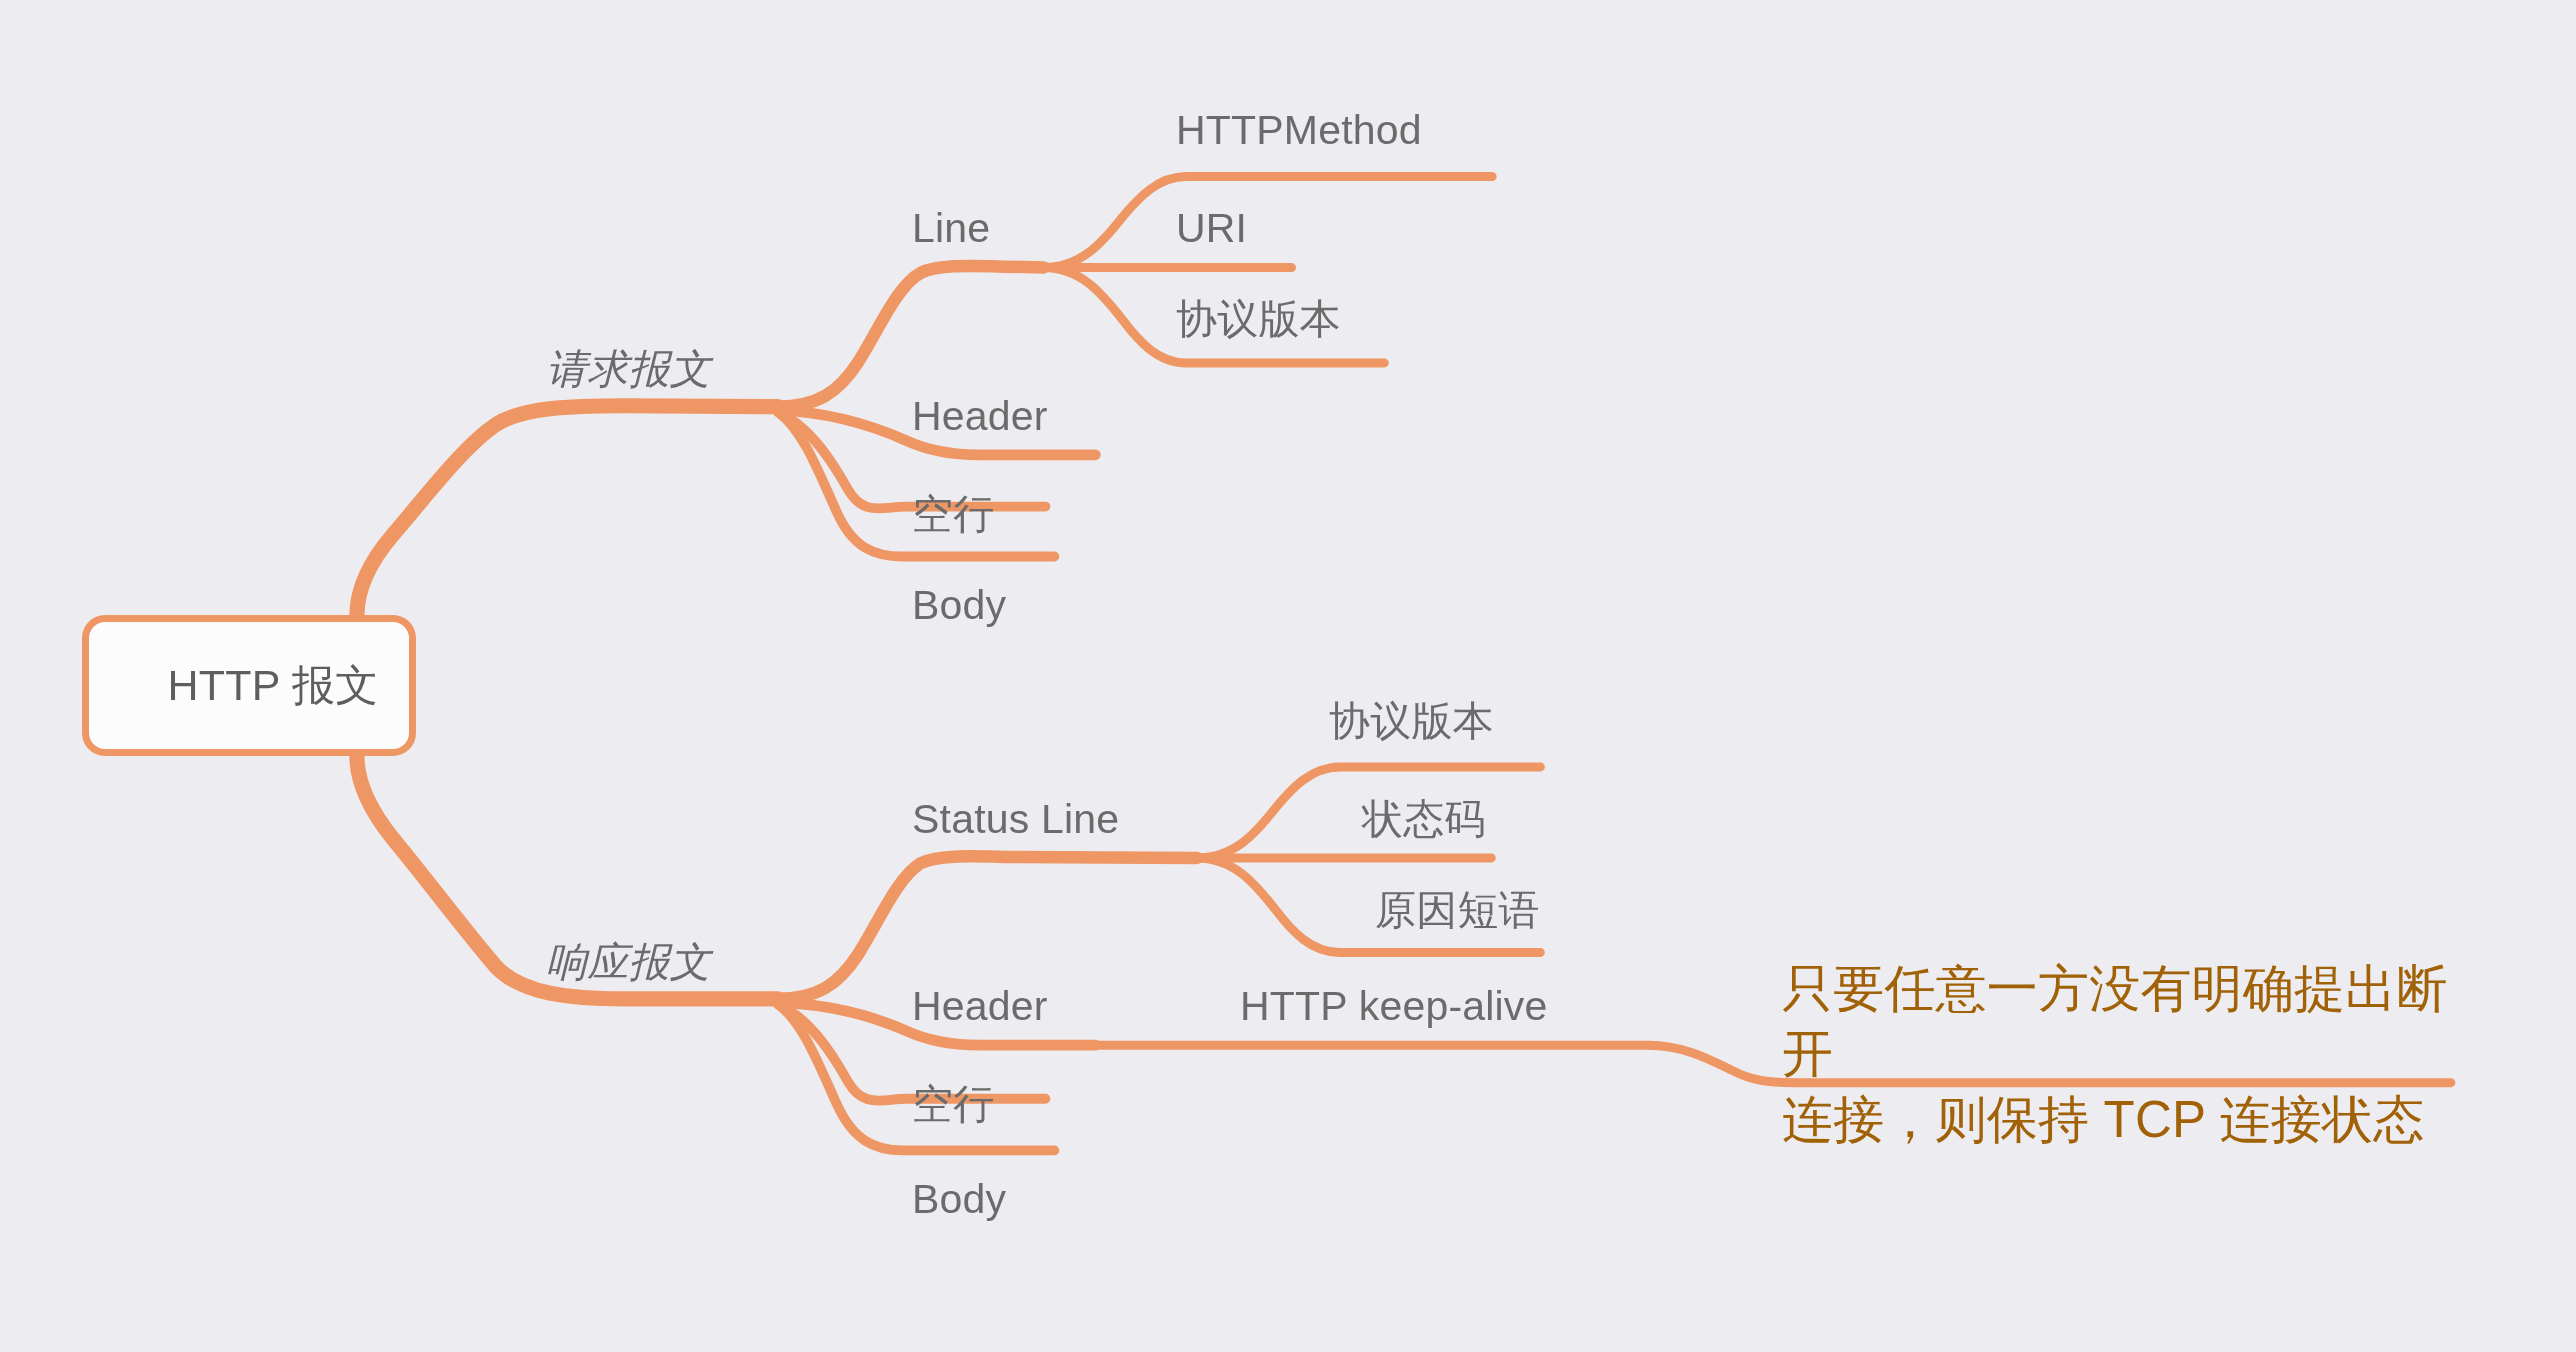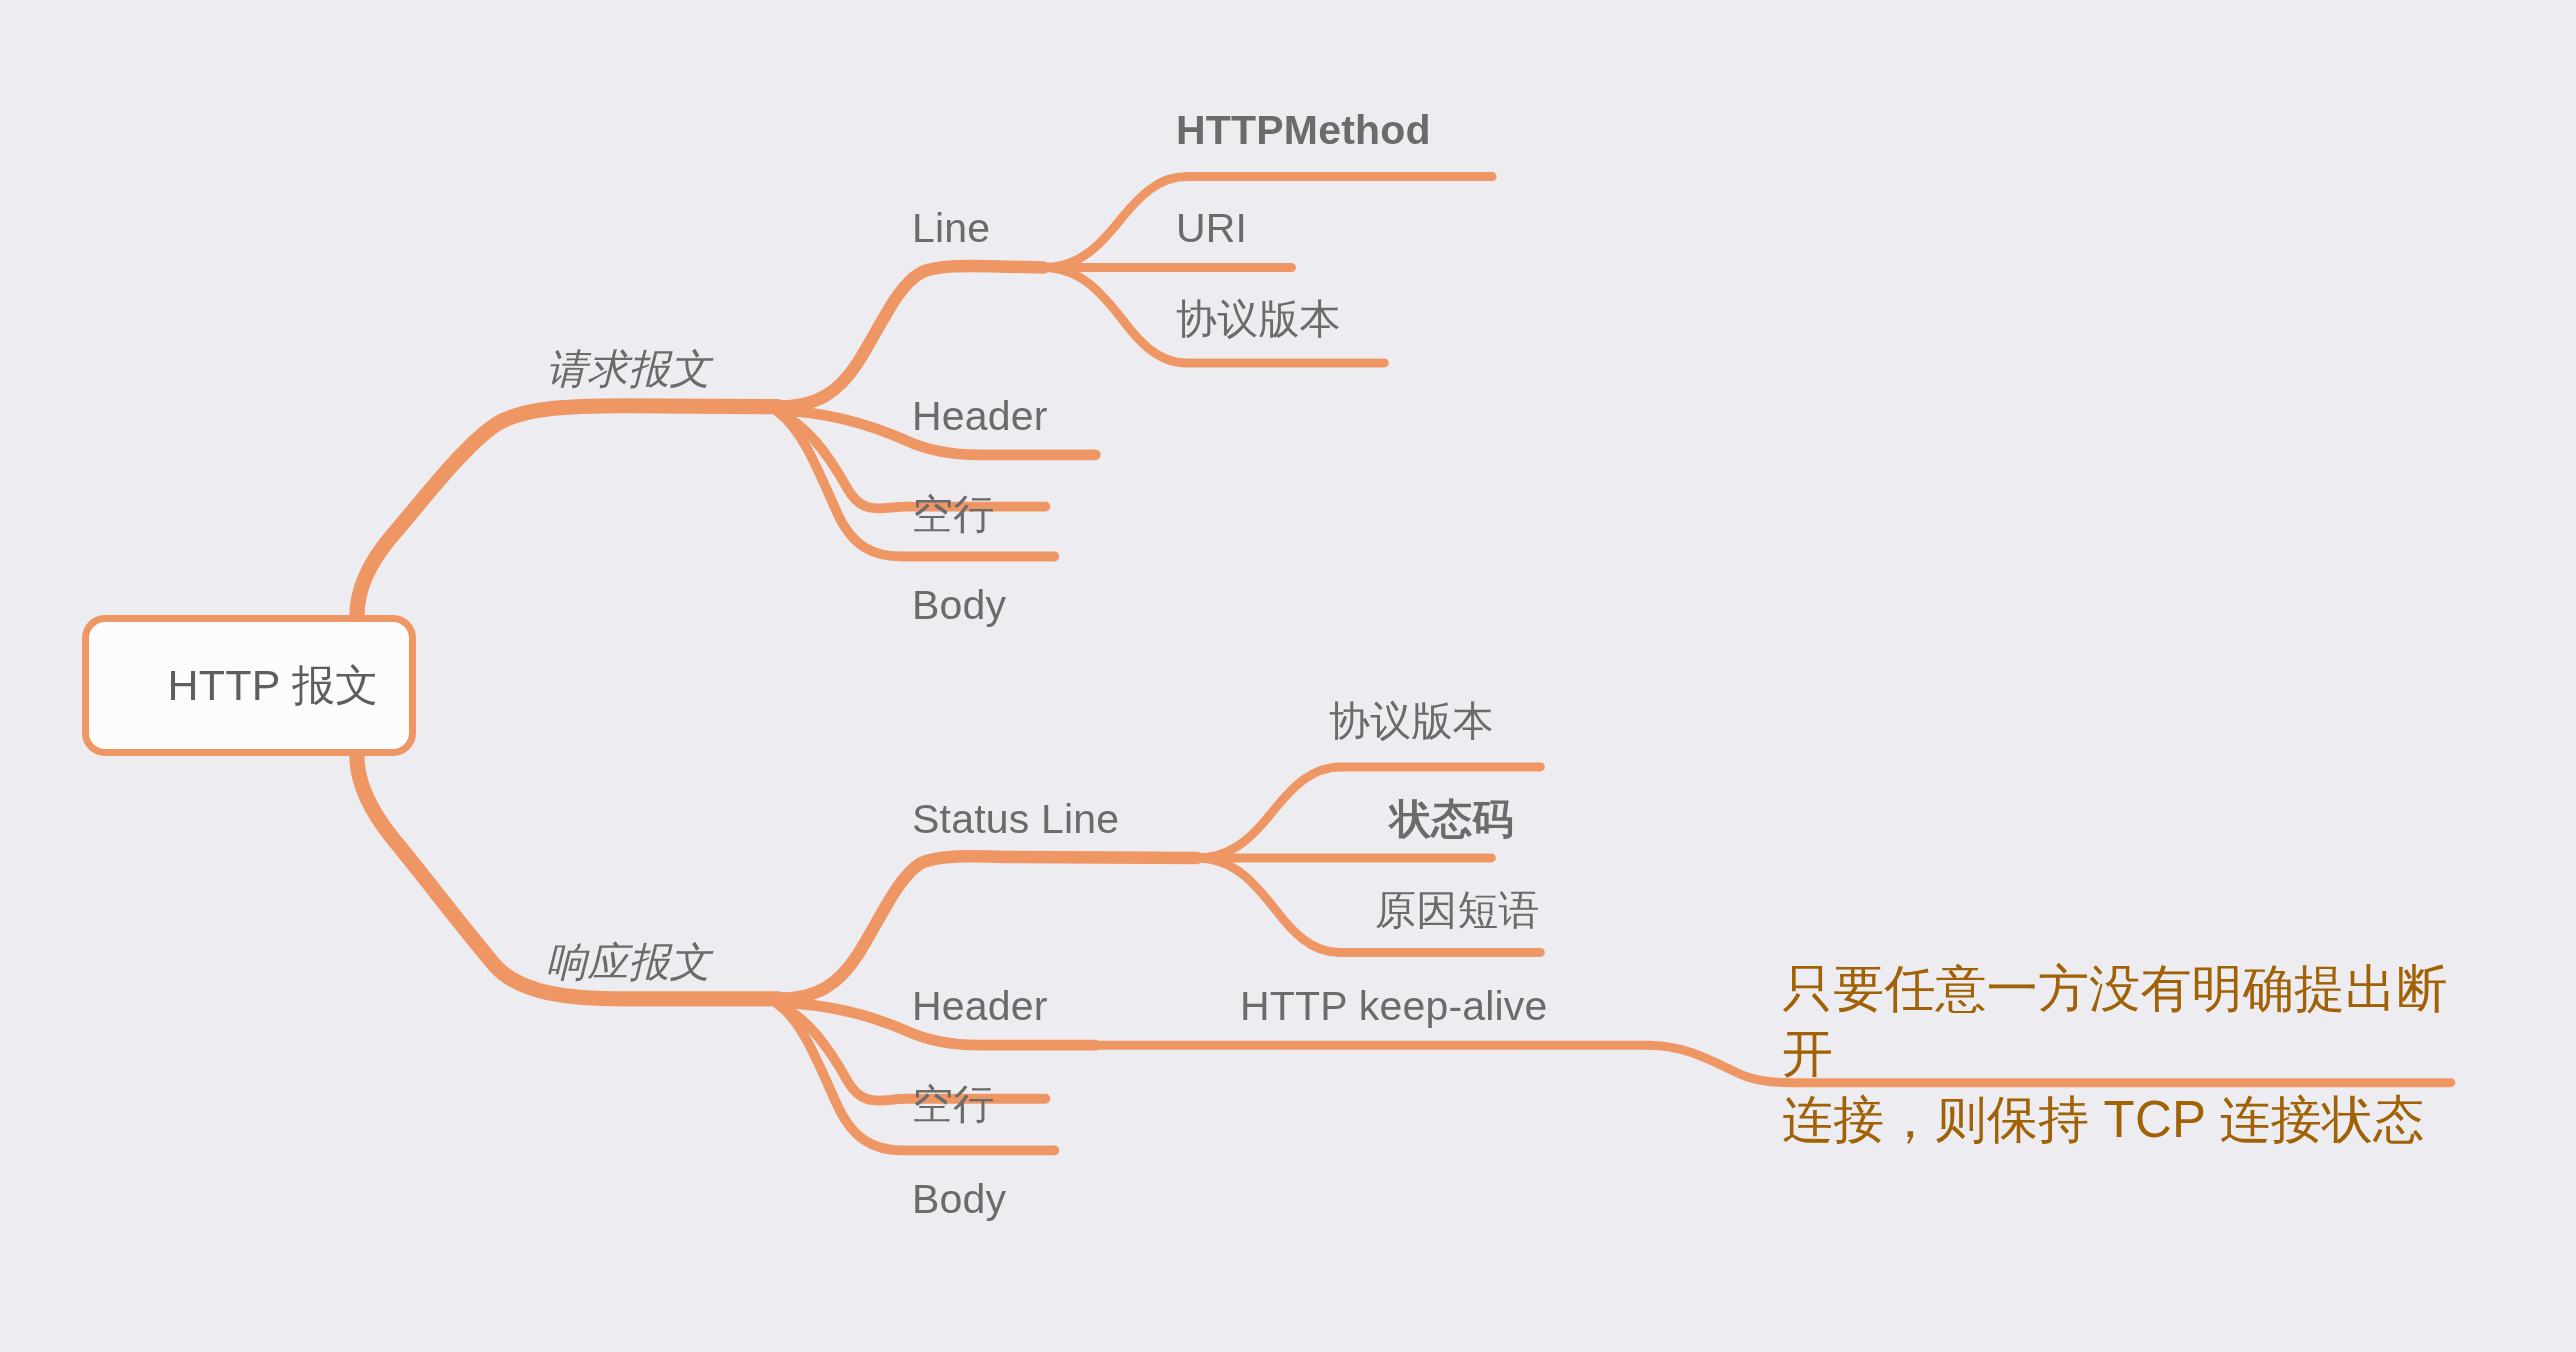--- a/index.html
+++ b/index.html
@@ -117,31 +117,31 @@
 
   <div class="node-label lvl1" style="left:546px; top:344px;">请求报文</div>
 
   <div class="node-label lvl1" style="left:546px; top:937px;">响应报文</div>
 
   <div class="node-label lvl2" style="left:912px; top:203px;">Line</div>
   <div class="node-label lvl2" style="left:912px; top:391px;">Header</div>
   <div class="node-label lvl2" style="left:912px; top:489px;">空行</div>
   <div class="node-label lvl2" style="left:912px; top:580px;">Body</div>
 
-  <div class="node-label lvl3" style="left:1176px; top:105px;font-weight:bold;">HTTPMethod</div>
+  <div class="node-label lvl3" style="left:1176px; top:105px;">HTTPMethod</div>
   <div class="node-label lvl3" style="left:1176px; top:203px;">URI</div>
   <div class="node-label lvl3" style="left:1176px; top:294px;">协议版本</div>
 
   <div class="node-label lvl2" style="left:912px; top:794px;">Status Line</div>
   <div class="node-label lvl2" style="left:912px; top:981px;">Header</div>
   <div class="node-label lvl2" style="left:912px; top:1079px;">空行</div>
   <div class="node-label lvl2" style="left:912px; top:1174px;">Body</div>
 
   <div class="node-label lvl3" style="left:1329px; top:696px;">协议版本</div>
-  <div class="node-label lvl3" style="left:1390px; top:794px;font-weight:bold;">状态码</div>
+  <div class="node-label lvl3" style="left:1362px; top:794px;">状态码</div>
   <div class="node-label lvl3" style="left:1375px; top:885px;">原因短语</div>
 
   <div class="node-label lvl3" style="left:1240px; top:981px;">HTTP keep-alive</div>
 
   <div class="note" style="left:1782px; top:956px; width:678px;">只要任意一方没有明确提出断开
 连接，则保持 TCP 连接状态</div>
 
 </div>
 
 

